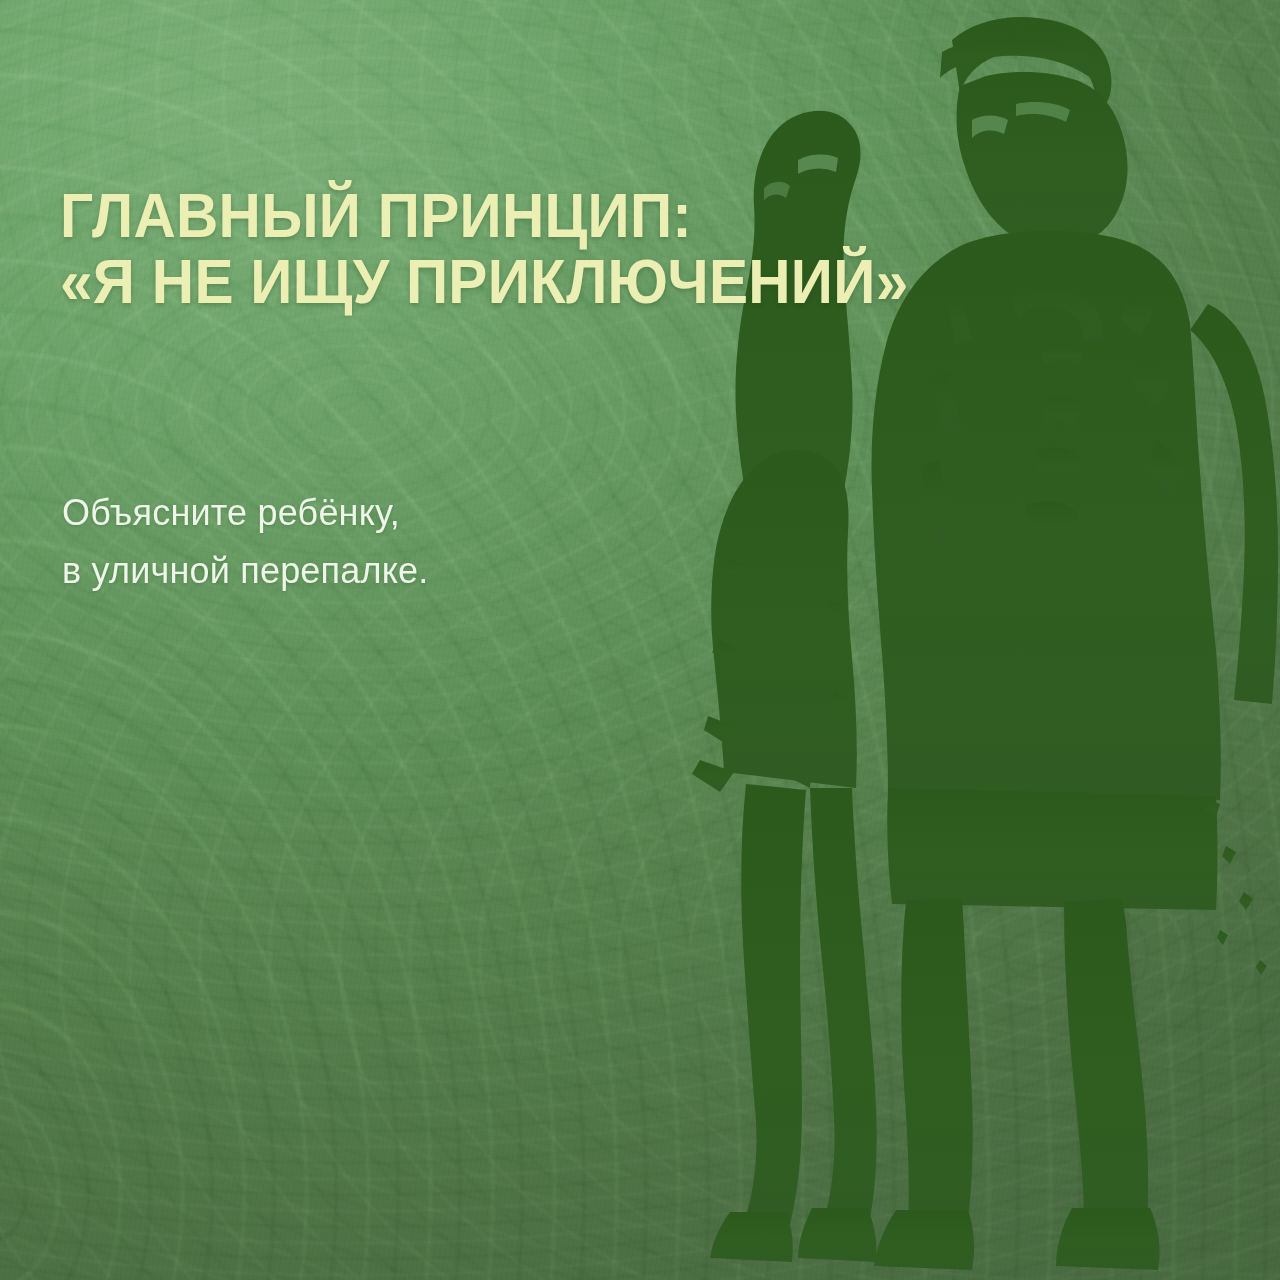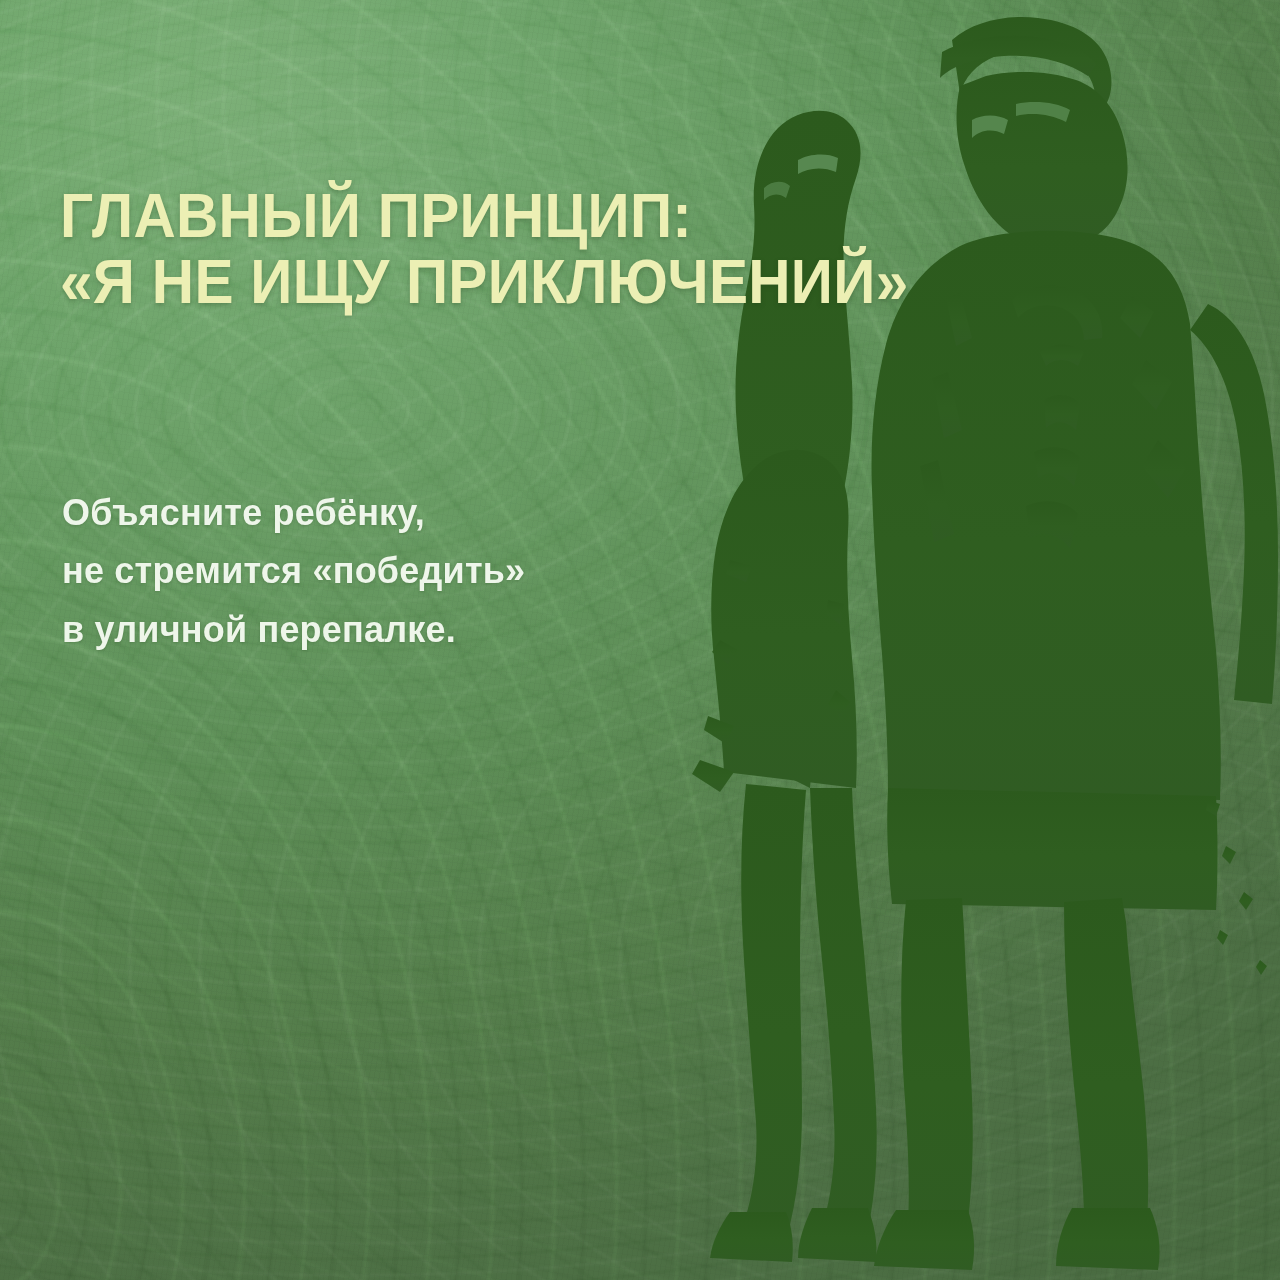--- a/index.html
+++ b/index.html
@@ -111,21 +111,21 @@
   .headline .l2 { display: block; }
 
   
   .body-copy {
     position: absolute;
     left: 62px;
     top: 484px;
     width: 620px;
     color: #eef6ea;
     font-family: "Liberation Sans", sans-serif;
-    font-weight: 700;
+    font-weight: 400;
     font-size: 36px;
     line-height: 1.62;
     letter-spacing: .2px;
     text-shadow: 0 1px 3px rgba(30,58,24,.22);
   }
   .body-copy span { display: block; white-space: nowrap; }
 
   
   .logo {
     position: absolute;
@@ -265,18 +265,17 @@
     </svg>
   </div>
 
   <h1 class="headline">
     <span>ГЛАВНЫЙ ПРИНЦИП:</span>
     <span class="l2">«Я НЕ ИЩУ ПРИКЛЮЧЕНИЙ»</span>
   </h1>
 
   <div class="body-copy">
     <span>Объясните ребёнку,</span>
-    <span>не стремится «победить»</span>
     <span>в уличной перепалке.</span>
   </div>
 
 
 </div>
 
 </body></html>

